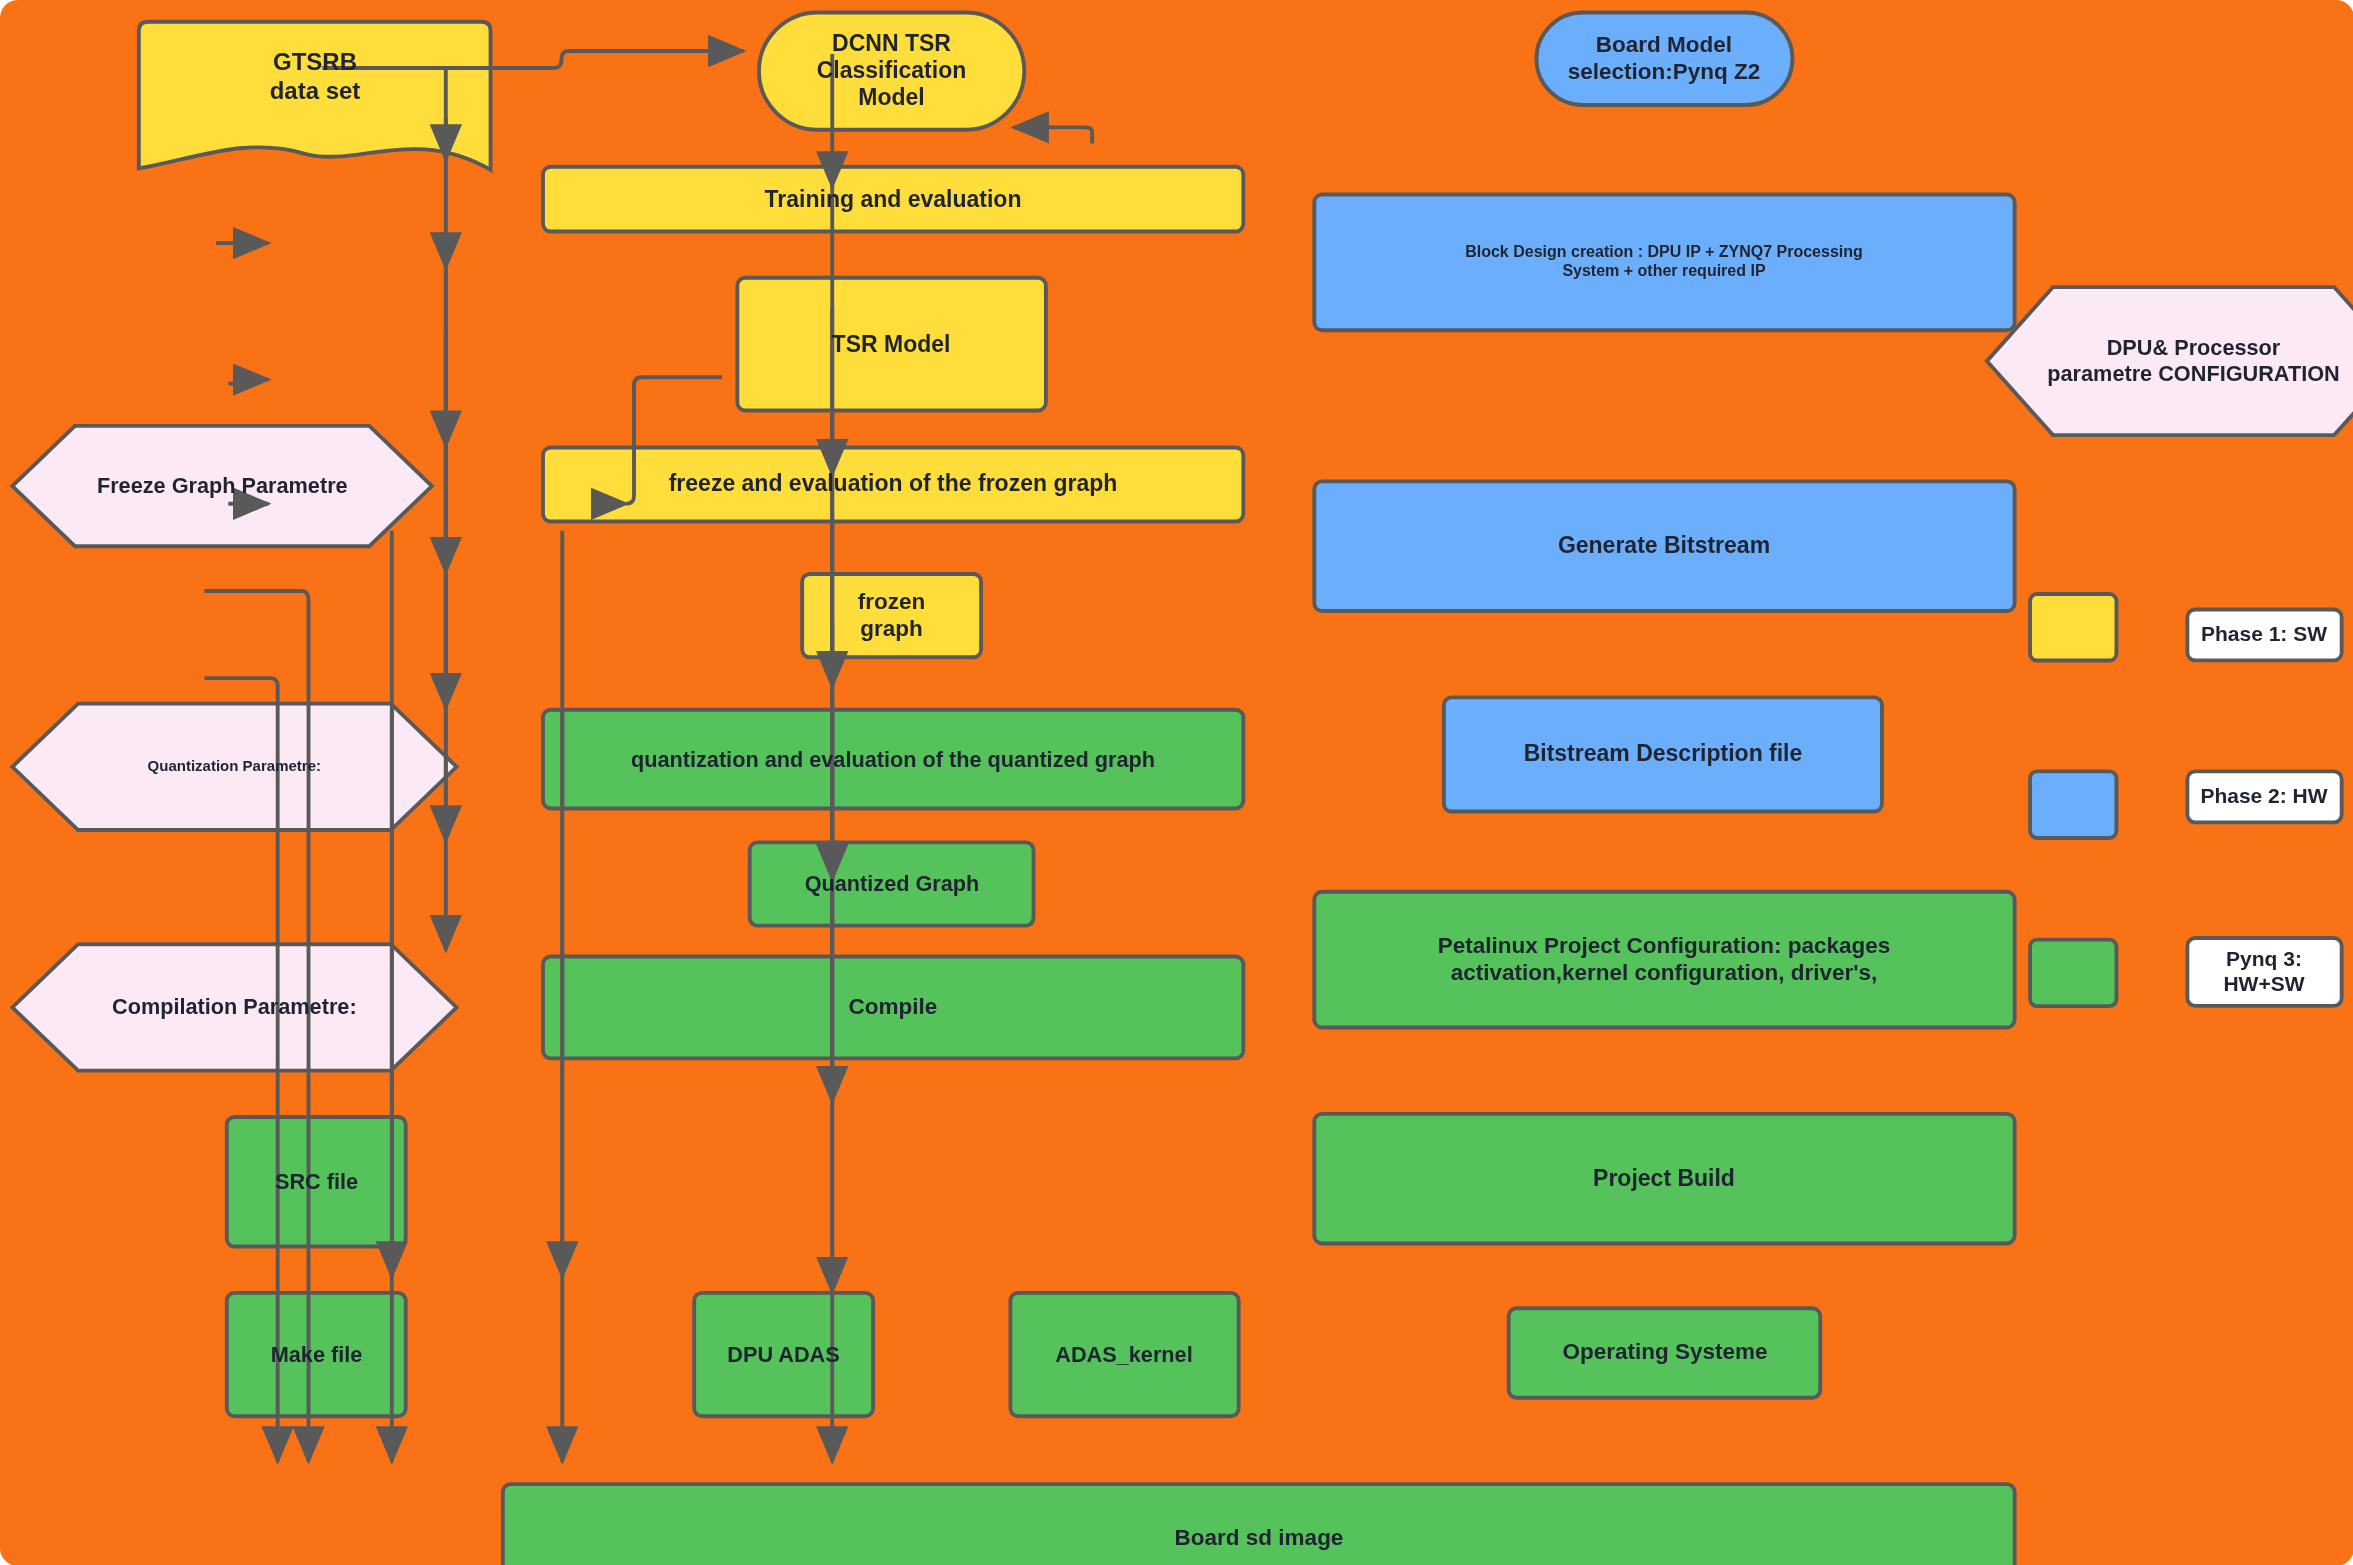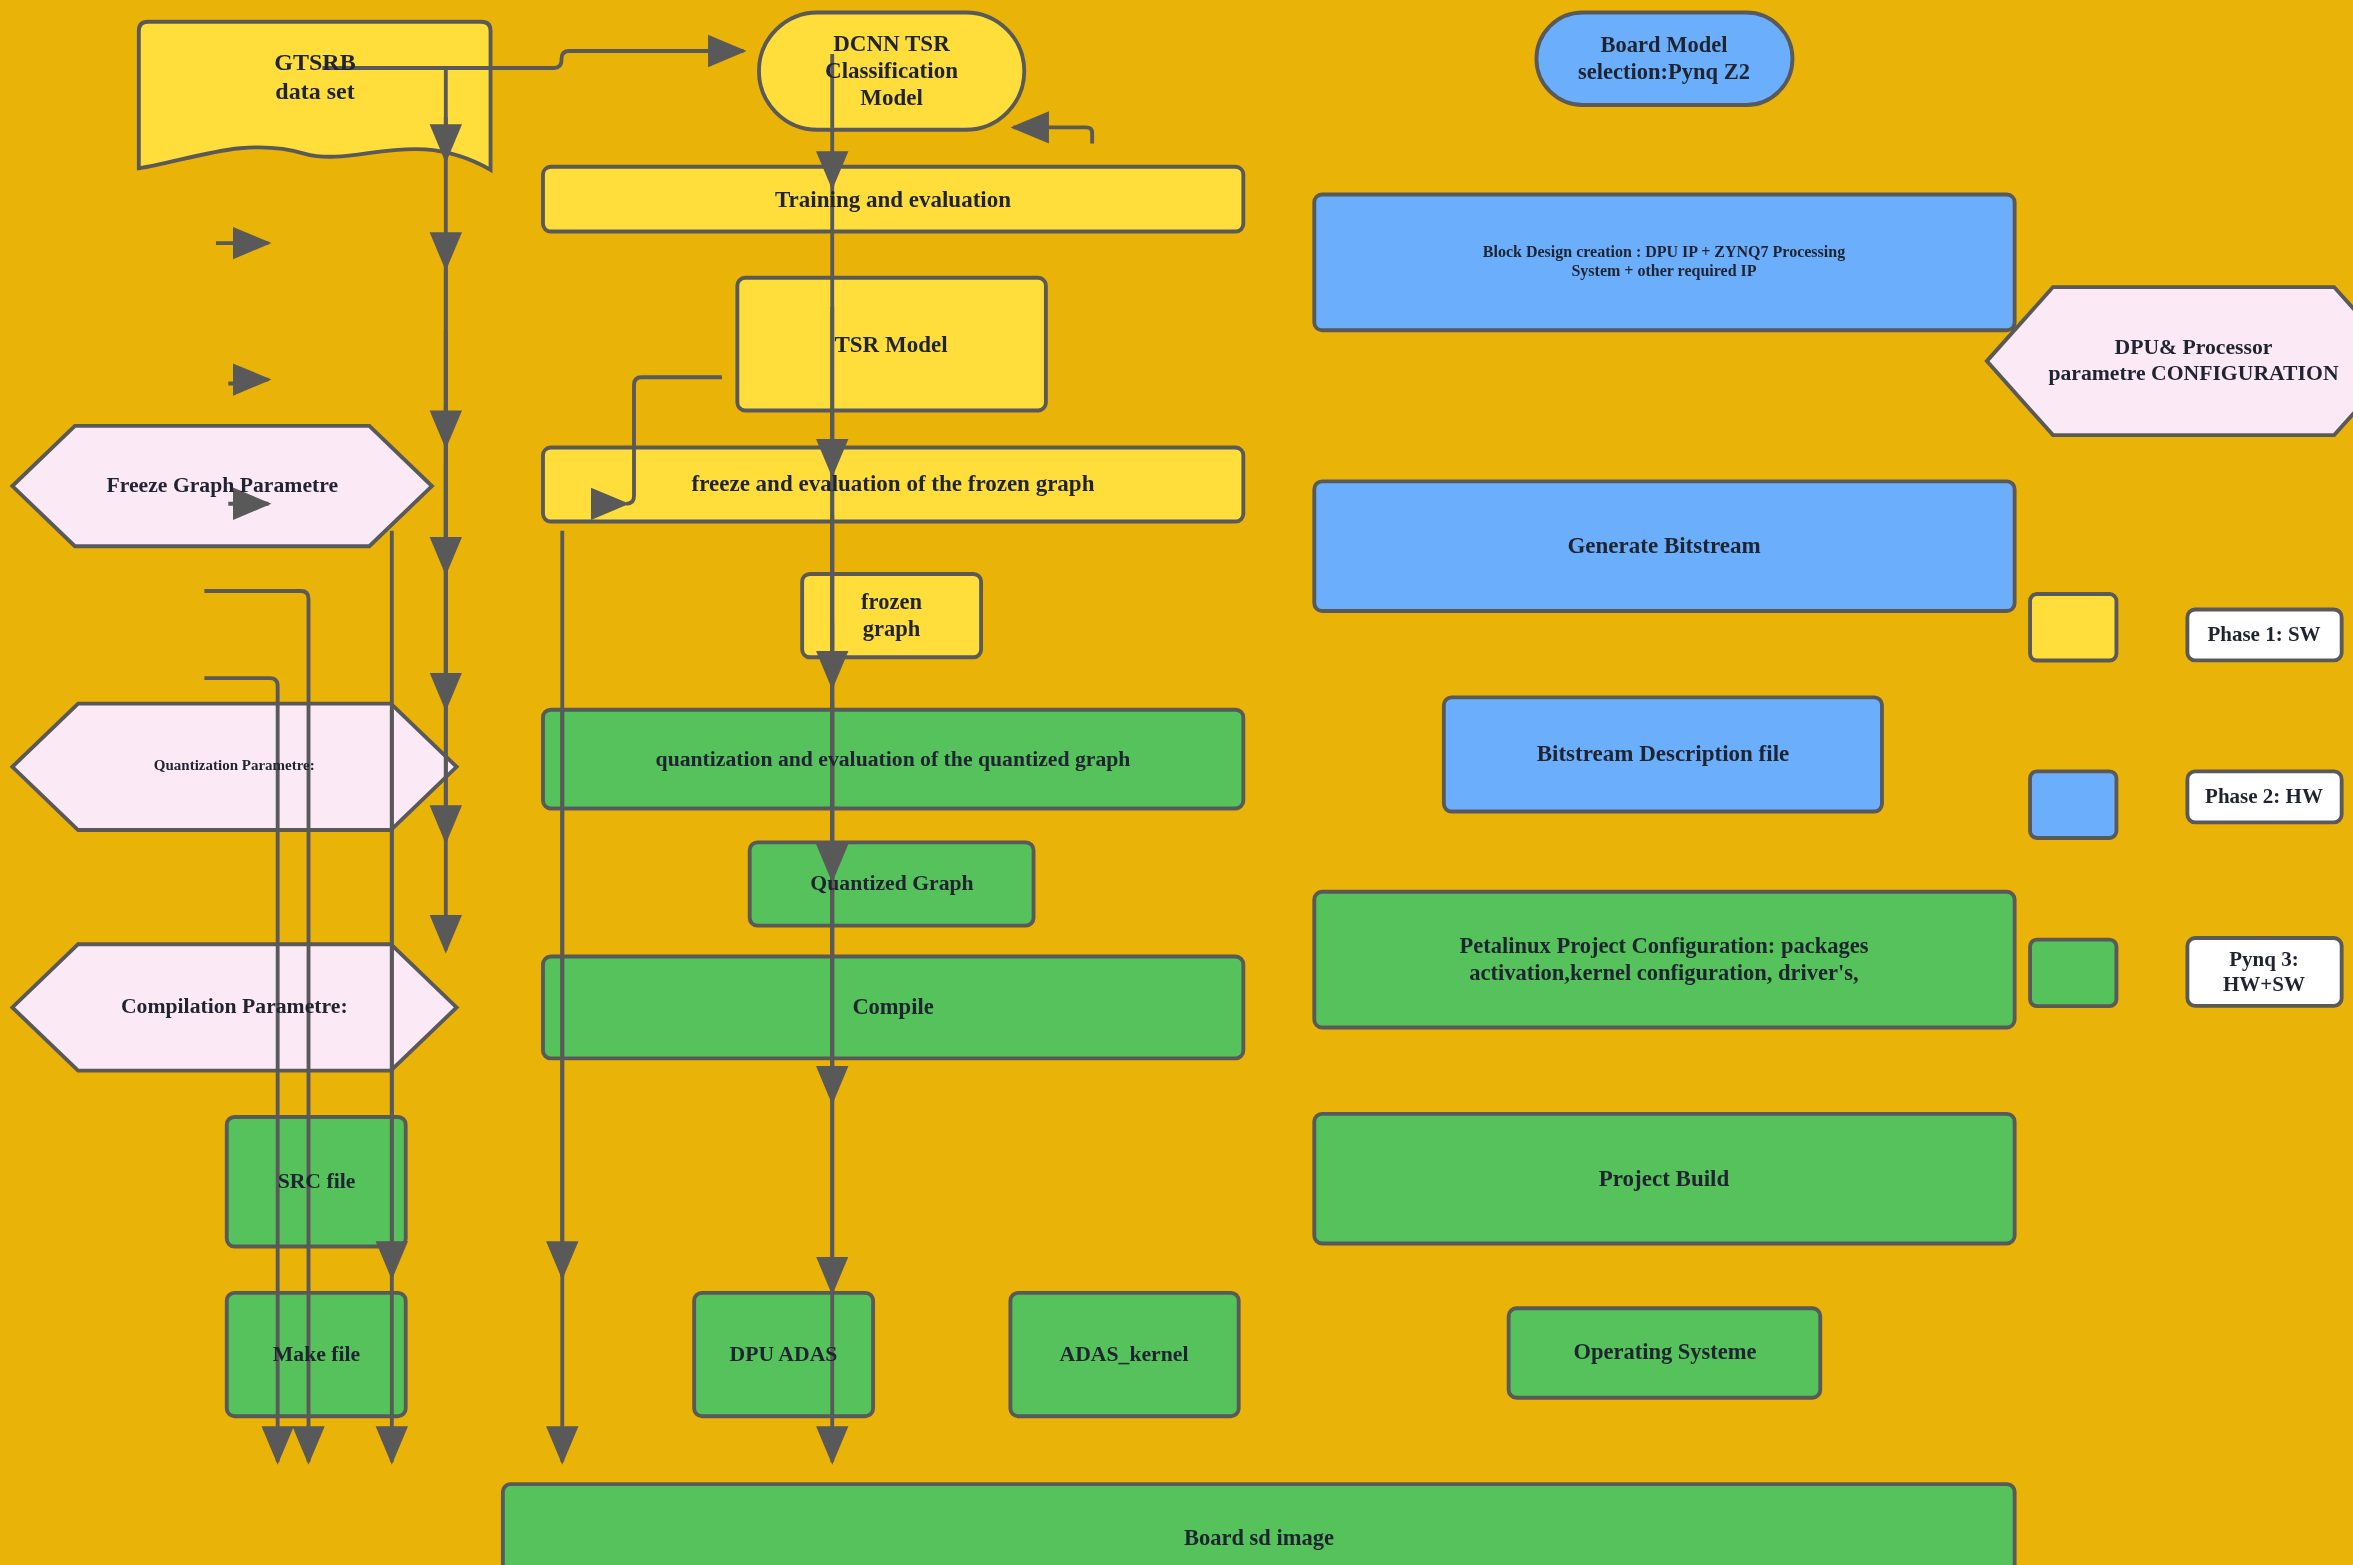--- a/index.html
+++ b/index.html
@@ -1,17 +1,17 @@
 <!DOCTYPE html>
 <html style="font-size:12.3px"><head>
 <meta charset="utf-8">
 <style>
   html,body{margin:0;padding:0;background:#ffffff;}
-  #stage{position:relative;width:2354px;height:1566px;background:#eab308;
-         font-family:Liberation Serif, serif;overflow:hidden;}
+  #stage{position:relative;width:2354px;height:1566px;background:#f97316;
+         font-family:Liberation Sans, sans-serif;overflow:hidden;border-radius:18px;}
   svg{position:absolute;left:0;top:0;width:2354px;height:1566px;}
   .nodeLabel{
     position:absolute;display:flex;align-items:center;justify-content:center;
     text-align:center;font-weight:bold;color:#1f2430;line-height:1.18;
     pointer-events:none;white-space:pre-line;
   }
 </style>
 </head>
 <body>
 

